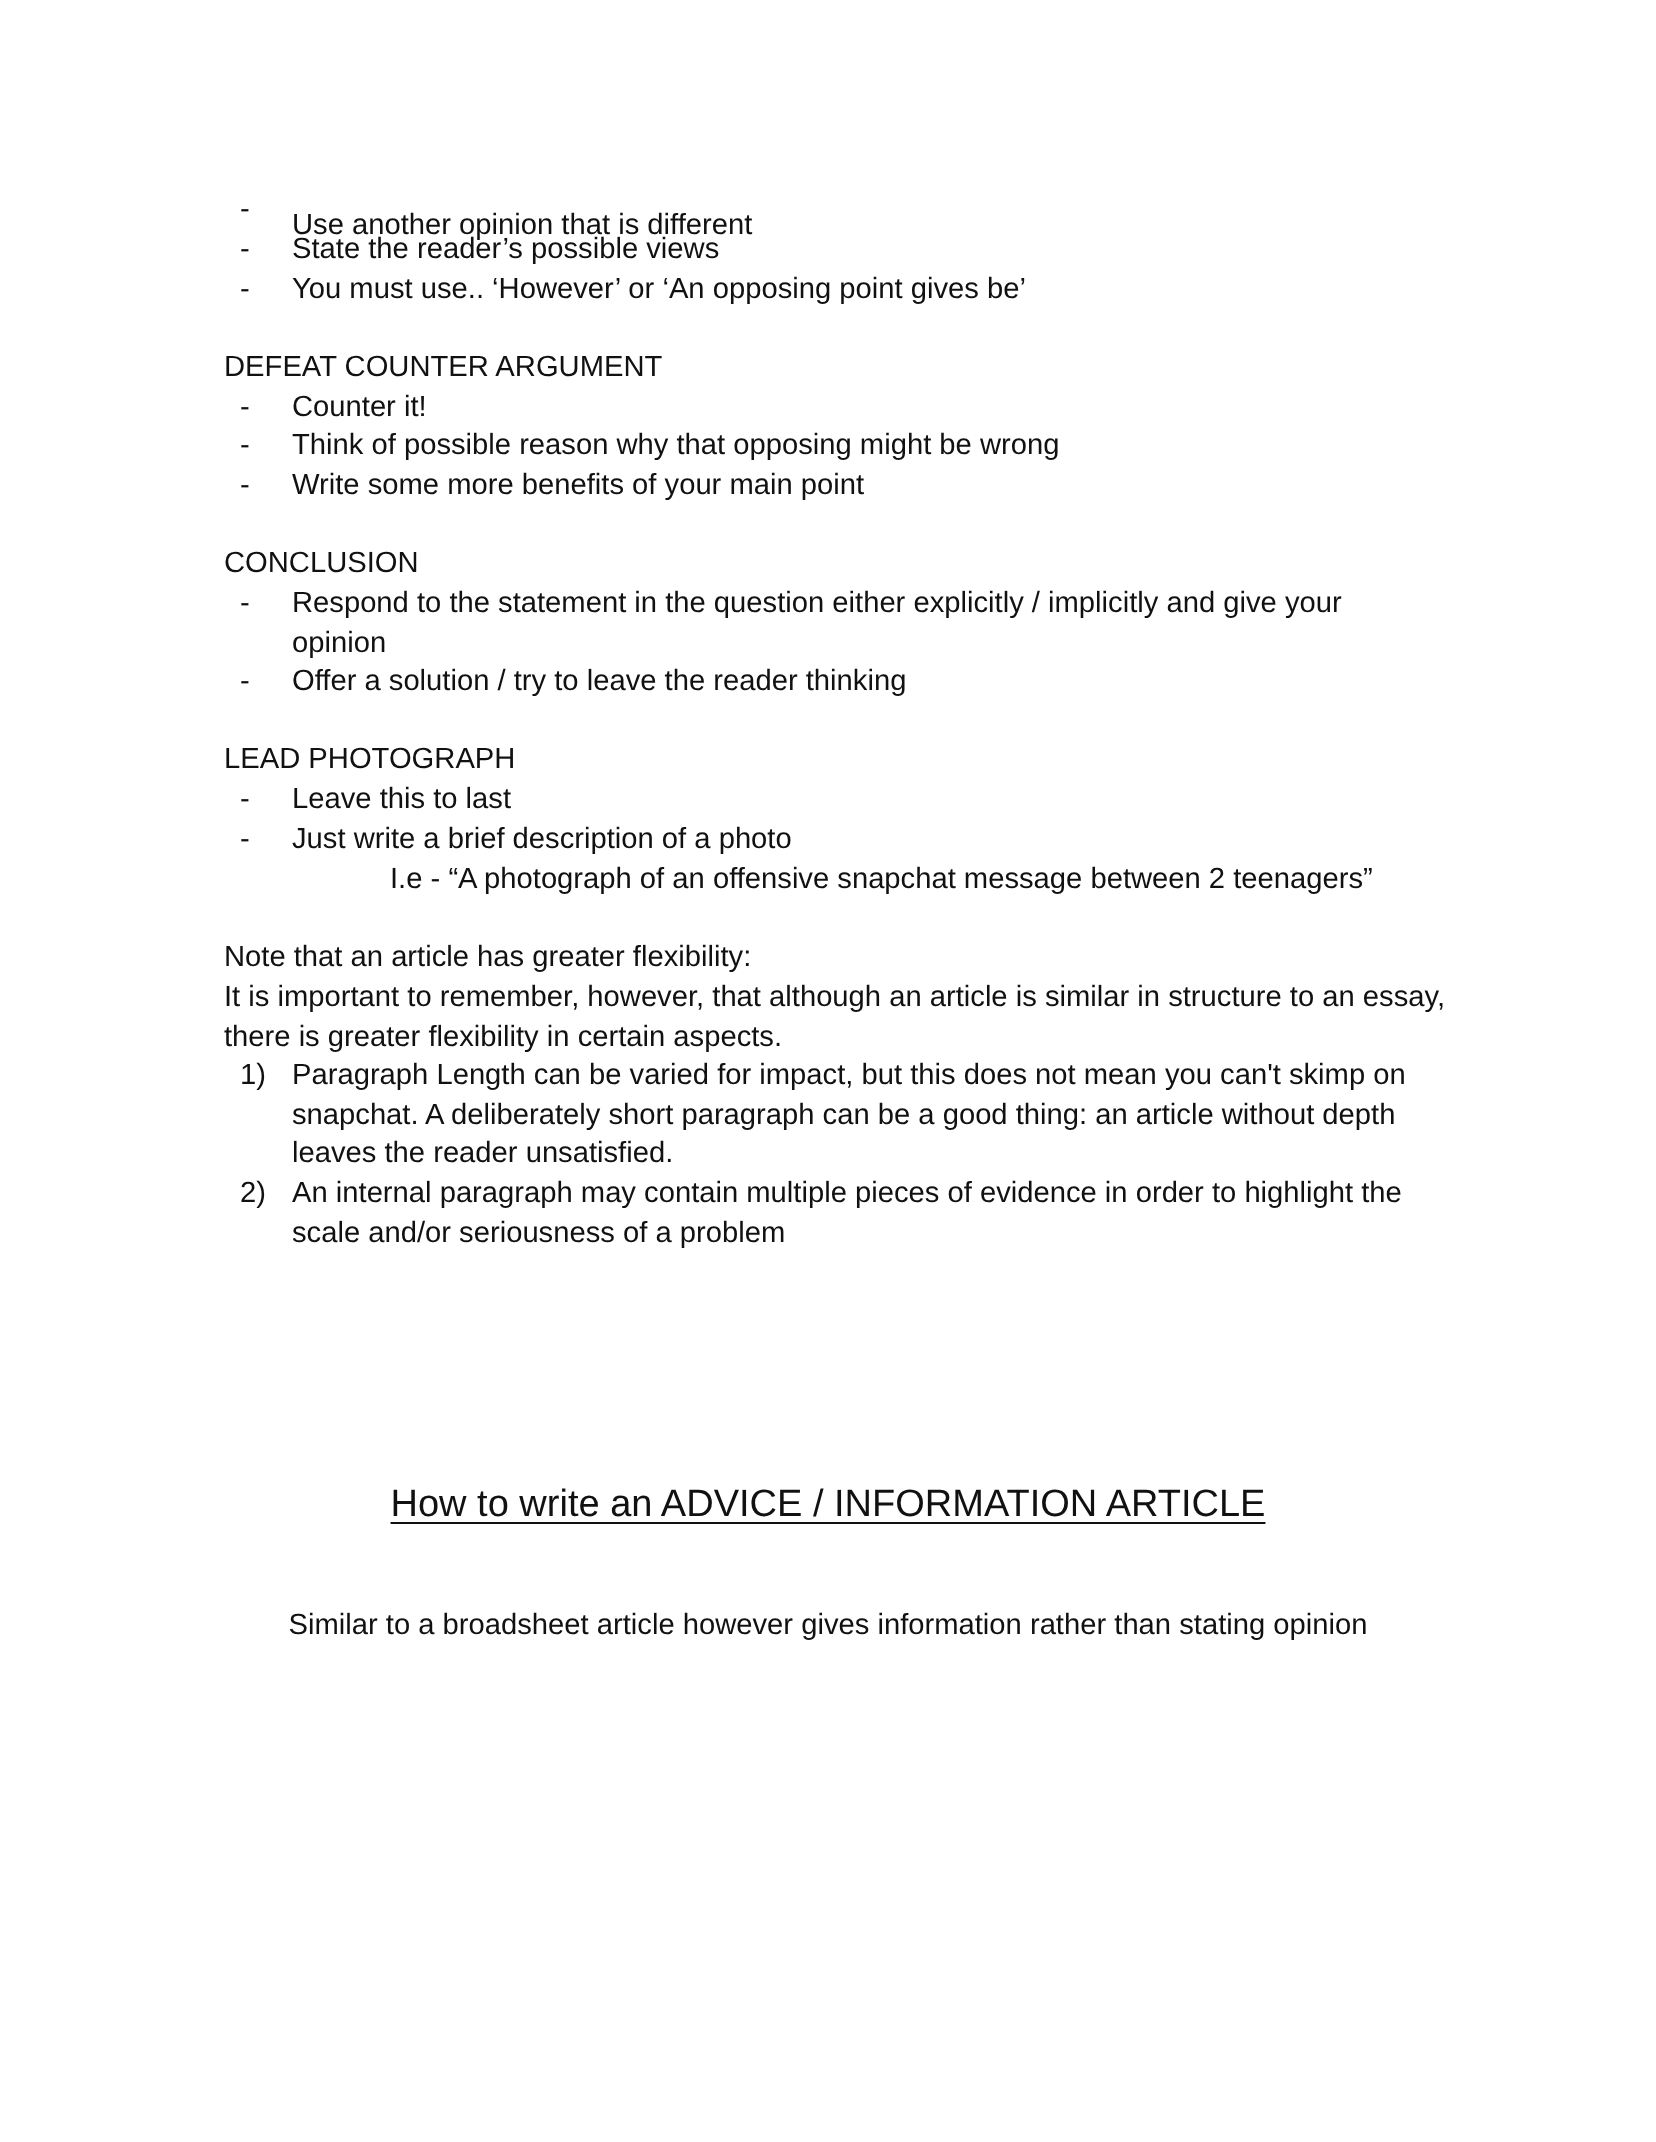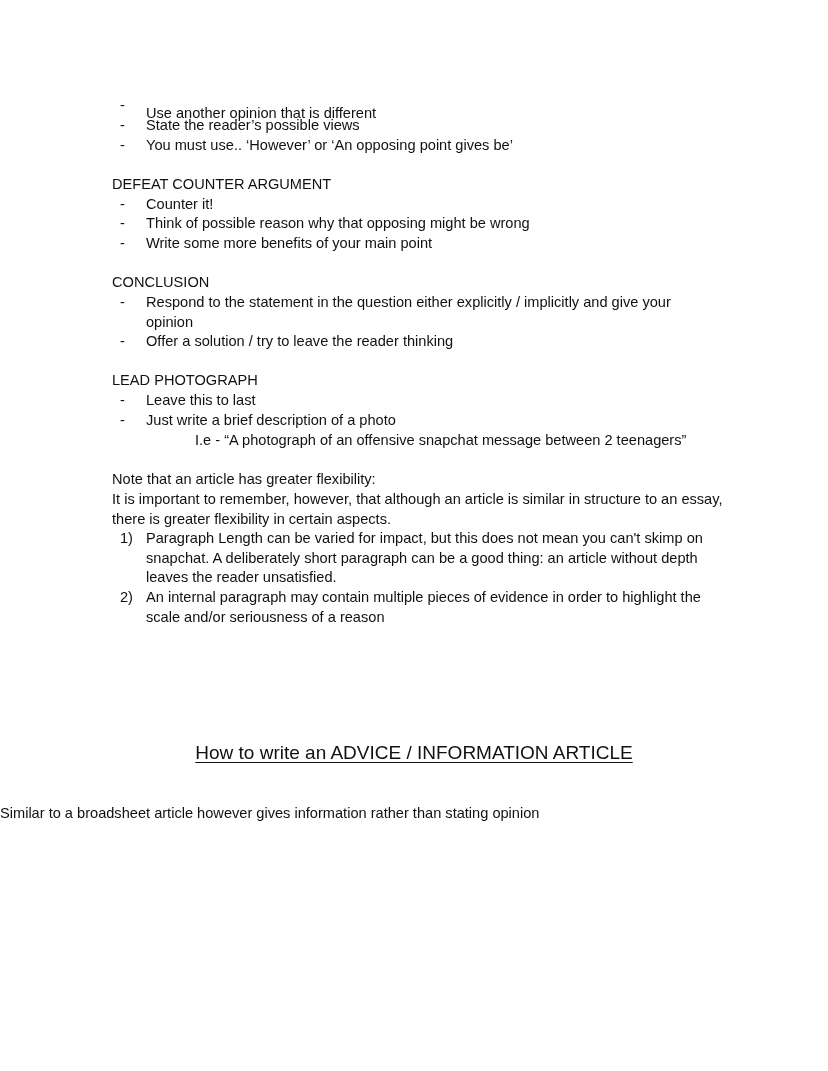--- a/index.html
+++ b/index.html
@@ -6,21 +6,21 @@
   body { width: 828px; height: 1071px; position: relative; overflow: hidden;
          font-family: "Liberation Sans", sans-serif; color: #111111; font-size: 14.6px; }
   .line { position: absolute; white-space: nowrap; line-height: 19.6px; }
   .dash { position: absolute; left: 120px; }
   .h { left: 97px; margin-left: 15px; }
   .li { left: 146px; }
   .sub { left: 195px; text-align: right; }
   .num { position: absolute; left: 120px; }
   .title { position: absolute; left: 0; width: 828px; text-align: center; top: 736px;
            font-size: 19px; text-decoration: underline; text-underline-offset: 3px; line-height: 34px; }
-  .subtitle { position: absolute; left: 0; width: 828px; text-align: left; top: 803px; line-height: 20px; }
+  .subtitle { position: absolute; left: 0; width: 828px; text-align: center; top: 803px; line-height: 20px; }
 </style>
 </head>
 <body>
 
 <div>
   <span class="line dash" style="top:96px">-</span>
   <span class="line li" style="top:104px">Use another opinion that is different</span>
   <span class="line dash" style="top:116px">-</span>
   <span class="line li" style="top:116px">State the reader’s possible views</span>
   <span class="line dash" style="top:136px">-</span>
@@ -60,17 +60,17 @@
   <span class="line h" style="top:490px">It is important to remember, however, that although an article is similar in structure to an essay,</span>
   <span class="line h" style="top:510px">there is greater flexibility in certain aspects.</span>
 
   <span class="line num" style="top:529px">1)</span>
   <span class="line li" style="top:529px">Paragraph Length can be varied for impact, but this does not mean you can't skimp on</span>
   <span class="line li" style="top:549px">snapchat. A deliberately short paragraph can be a good thing: an article without depth</span>
   <span class="line li" style="top:568px">leaves the reader unsatisfied.</span>
 
   <span class="line num" style="top:588px">2)</span>
   <span class="line li" style="top:588px">An internal paragraph may contain multiple pieces of evidence in order to highlight the</span>
-  <span class="line li" style="top:608px">scale and/or seriousness of a reason</span>
+  <span class="line li" style="top:608px">scale and/or seriousness of a problem</span>
 </div>
 
 <div class="title">How to write an ADVICE / INFORMATION ARTICLE</div>
 <div class="subtitle">Similar to a broadsheet article however gives information rather than stating opinion</div>
 
 </body></html>

